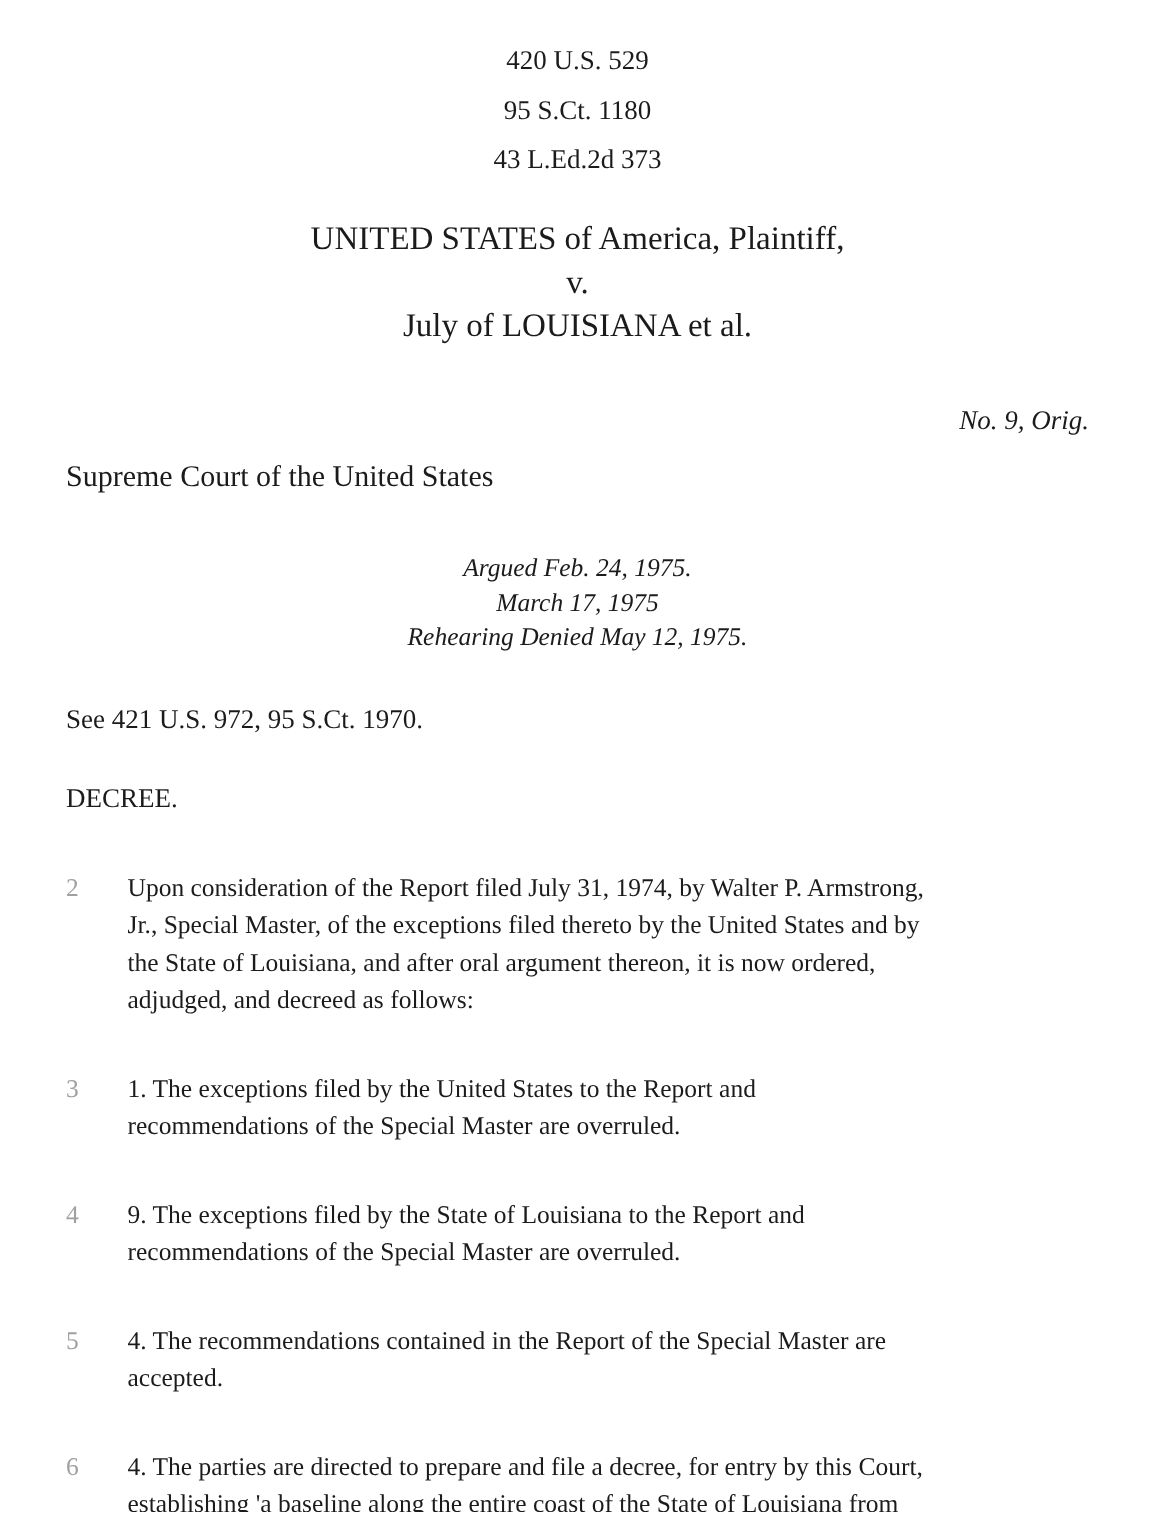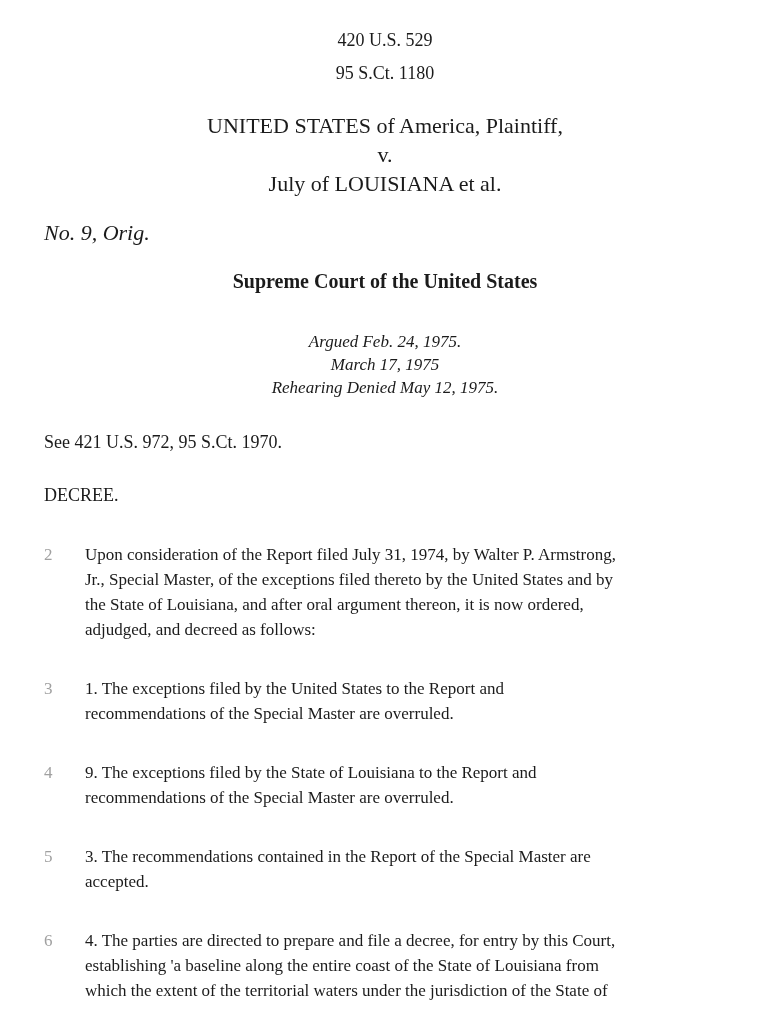--- a/index.html
+++ b/index.html
@@ -27,30 +27,30 @@
     line-height: 33px;
   }
   .case-title {
     margin-top: 21px;
     text-align: center;
     font-weight: normal;
     font-size: 22px;
     line-height: 29px;
   }
   .docket {
-    margin-top: 24px;
-    text-align: left;
+    margin-top: 38px;
+    text-align: right;
     font-style: italic;
-    font-size: 22px;
+    font-size: 18px;
     line-height: 22px;
   }
   .court-name {
-    margin-top: 25px;
-    text-align: center;
-    font-weight: bold;
+    margin-top: 15px;
+    text-align: left;
+    font-weight: normal;
     font-size: 20px;
     line-height: 24px;
   }
   .dates {
     margin-top: 37px;
     text-align: center;
     font-style: italic;
     font-size: 17px;
   }
   .date-line {
@@ -85,20 +85,21 @@
   }
 </style>
 </head>
 <body>
 
 <div class="page">
 
   <div class="citations">
     <div class="citation-line">420 U.S. 529</div>
     <div class="citation-line">95 S.Ct. 1180</div>
+    <div class="citation-line">43 L.Ed.2d 373</div>
   </div>
 
   <div class="case-title">
     <div>UNITED STATES of America, Plaintiff,</div>
     <div>v.</div>
     <div>July of LOUISIANA et al.</div>
   </div>
 
   <div class="docket">No. 9, Orig.</div>
 
@@ -129,21 +130,21 @@
   </div>
 
   <div class="paragraph">
     <div class="para-number">4</div>
     <div class="para-text">9. The exceptions filed by the State of Louisiana to the Report and
 recommendations of the Special Master are overruled.</div>
   </div>
 
   <div class="paragraph">
     <div class="para-number">5</div>
-    <div class="para-text">3. The recommendations contained in the Report of the Special Master are
+    <div class="para-text">4. The recommendations contained in the Report of the Special Master are
 accepted.</div>
   </div>
 
   <div class="paragraph">
     <div class="para-number">6</div>
     <div class="para-text">4. The parties are directed to prepare and file a decree, for entry by this Court,
 establishing 'a baseline along the entire coast of the State of Louisiana from
 which the extent of the territorial waters under the jurisdiction of the State of
 Louisiana pursuant to the Submerged Lands Act can be measured.' Report of
 the Special Master 53. If the parties cannot agree upon the form of the decree,

